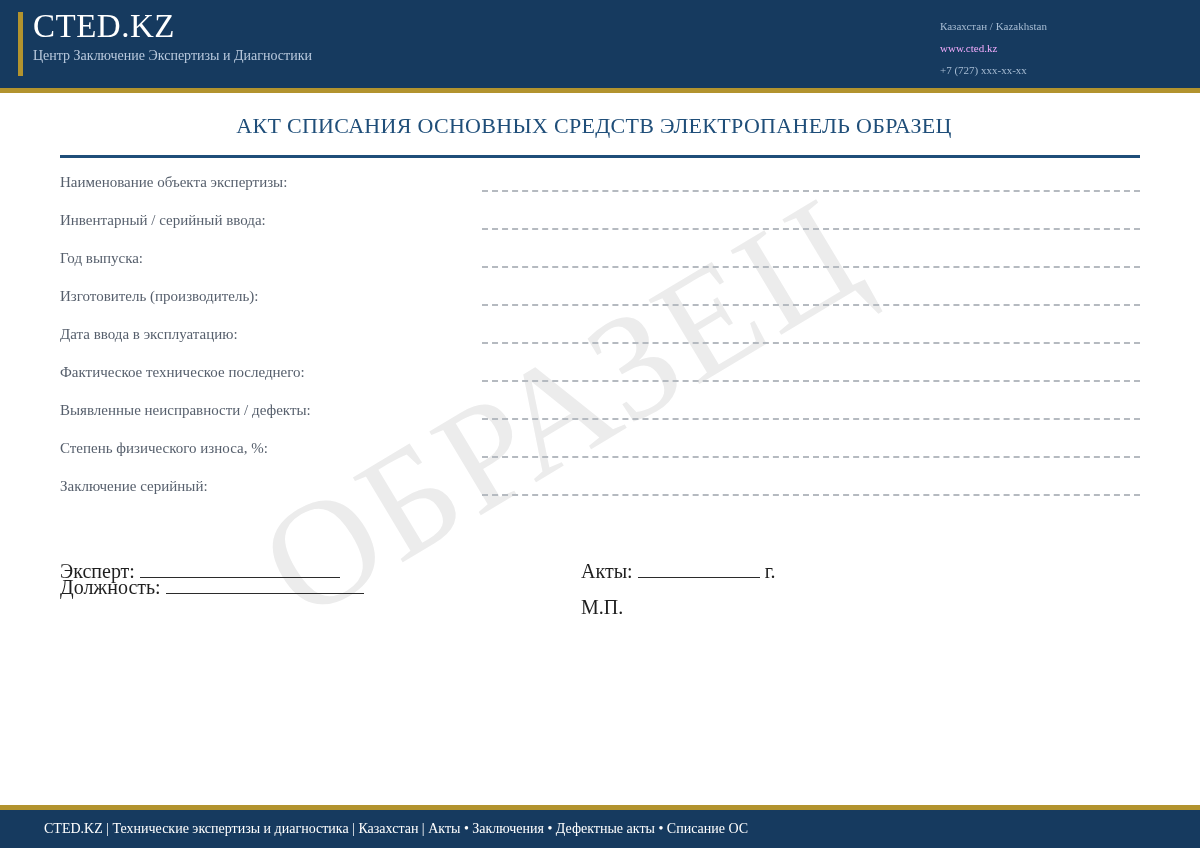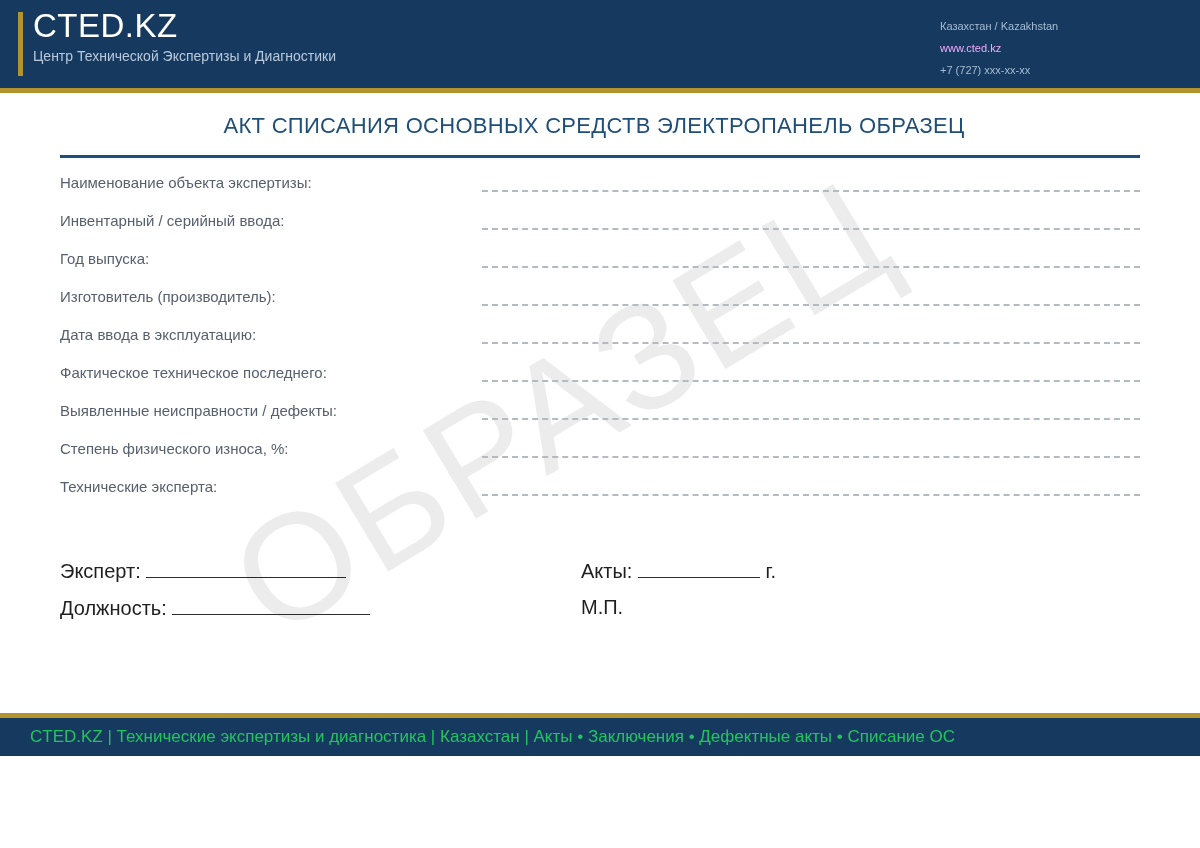--- a/index.html
+++ b/index.html
@@ -1,21 +1,21 @@
 <!DOCTYPE html>
 <html><head>
 <meta charset="utf-8">
 <style>
   html,body{margin:0;padding:0;background:#ffffff;}
   .page{
     position:relative;
-    width:1200px;height:756px;
+    width:1200px;height:848px;
     background:#ffffff;
     overflow:hidden;
-    font-family:Liberation Sans, sans-serif;
+    font-family:Liberation Serif, serif;
   }
   
   .header{
     position:absolute;top:0;left:0;right:0;height:88px;
     background:#163A5F;border-bottom:5px solid #B2932E;
   }
   .accent-bar{
     position:absolute;left:18px;top:12px;width:5px;height:64px;background:#B2932E;
   }
   .logo{
@@ -60,49 +60,49 @@
   .field-line{
     position:absolute;left:422px;right:0;top:9px;height:9px;
     border-bottom:2px dashed #b5bac0;
   }
   
   .signature{
     position:absolute;top:560px;left:60px;width:1080px;height:64px;
     font-size:20px;color:#1f1f1f;z-index:2;
   }
   .sig-row1{position:absolute;left:0;top:0;}
-  .sig-row2{position:absolute;left:0;top:37px;}
+  .sig-row2{position:absolute;left:0;top:16px;}
   .sig-right1{position:absolute;left:521px;top:0;}
   .sig-right2{position:absolute;left:521px;top:36px;}
   .uline{
     display:inline-block;height:13px;
     border-bottom:1.5px solid #2b2b2b;vertical-align:baseline;
   }
   .uline.w-expert{width:200px;}
   .uline.w-position{width:198px;}
   .uline.w-date{width:122px;}
   
   .footer{
     position:absolute;left:0;right:0;bottom:0;height:38px;
     background:#163A5F;border-top:5px solid #B2932E;
   }
   .footer-text{
-    padding-left:30px;line-height:38px;
-    color:#22c55e;font-size:17px;white-space:nowrap;
+    padding-left:44px;line-height:38px;
+    color:#ffffff;font-size:14px;white-space:nowrap;
   }
 </style>
 </head>
 <body>
 
 <div class="page">
 
   <div class="header">
     <div class="accent-bar"></div>
     <div class="logo">CTED.KZ</div>
-    <div class="tagline">Центр Технической Экспертизы и Диагностики</div>
+    <div class="tagline">Центр Заключение Экспертизы и Диагностики</div>
     <div class="contact">
       <div>Казахстан / Kazakhstan</div>
       <div class="site">www.cted.kz</div>
       <div>+7 (727) xxx-xx-xx</div>
     </div>
   </div>
 
   <div class="watermark">ОБРАЗЕЦ</div>
 
   <div class="doc-title">АКТ СПИСАНИЯ ОСНОВНЫХ СРЕДСТВ ЭЛЕКТРОПАНЕЛЬ ОБРАЗЕЦ</div>
@@ -135,21 +135,21 @@
     </div>
     <div class="field-row">
       <span class="field-label">Выявленные неисправности / дефекты:</span>
       <span class="field-line"></span>
     </div>
     <div class="field-row">
       <span class="field-label">Степень физического износа, %:</span>
       <span class="field-line"></span>
     </div>
     <div class="field-row">
-      <span class="field-label">Технические эксперта:</span>
+      <span class="field-label">Заключение серийный:</span>
       <span class="field-line"></span>
     </div>
   </div>
 
   <div class="signature">
     <div class="sig-row1">
       <span>Эксперт:</span>
       <span class="uline w-expert"></span>
     </div>
     <div class="sig-row2">

